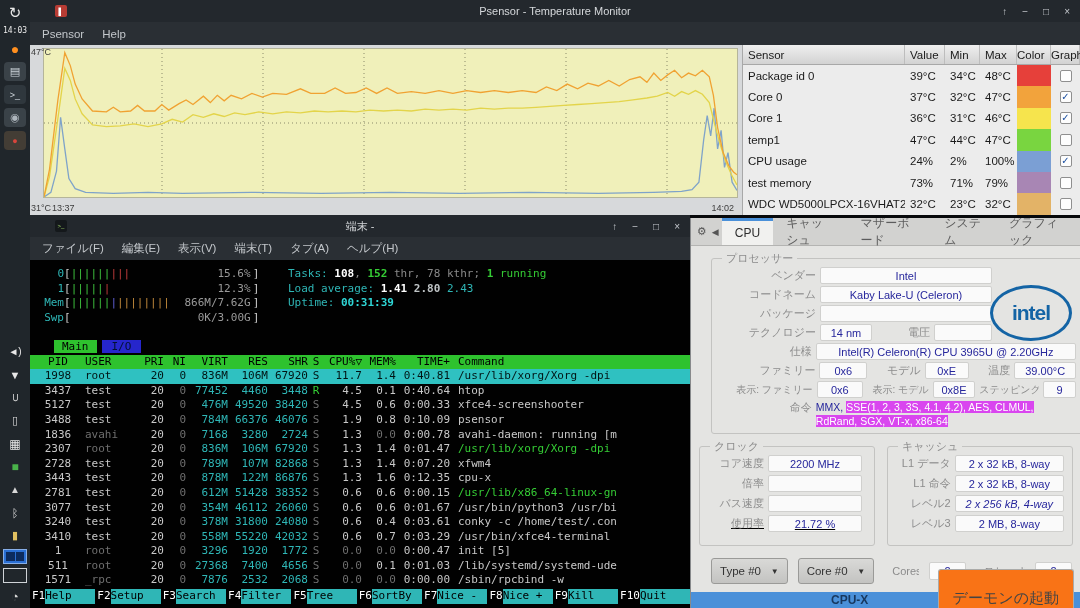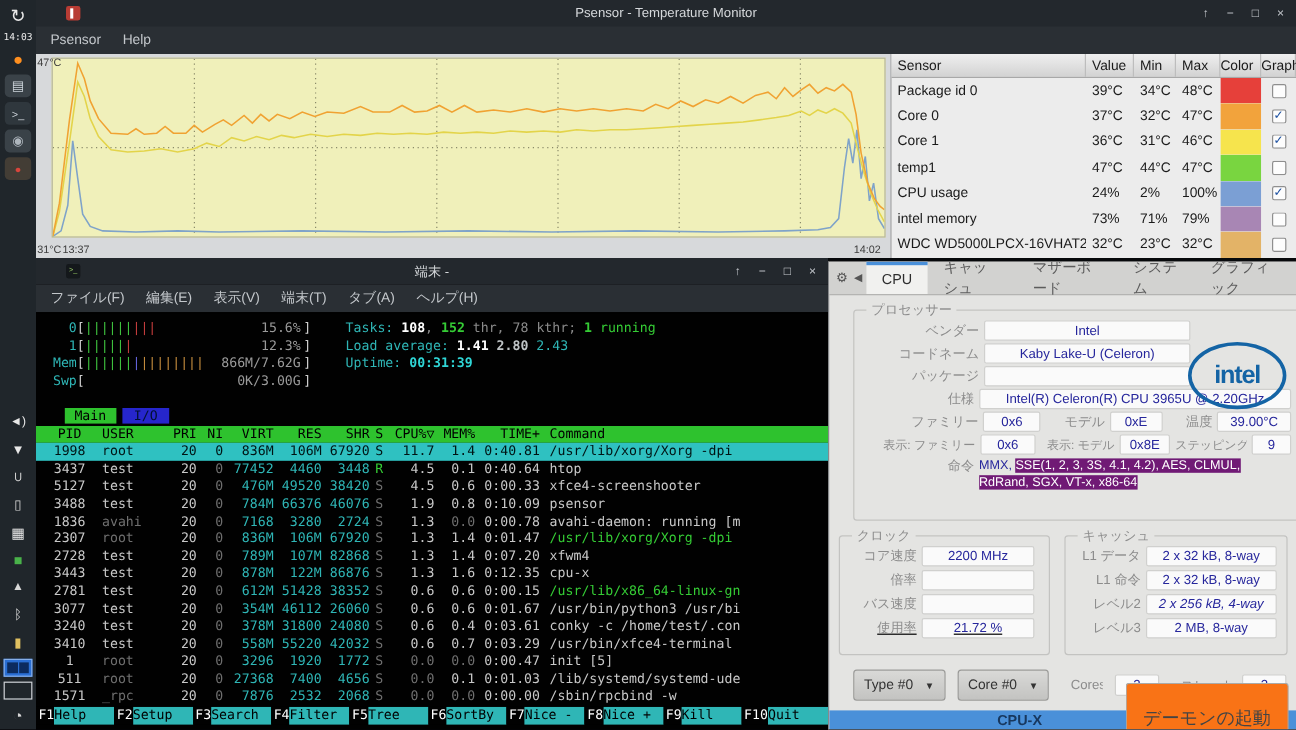--- a/index.html
+++ b/index.html
@@ -87,21 +87,21 @@
 .cx-tool { width:17px; display:flex; align-items:center; justify-content:center; color:#555; font-size:11px; }
 .cx-tab { padding:0 13px; display:flex; align-items:center; font-size:12px; color:#5c5c5c; }
 .cx-tab.active { background:#f1f1ef; border-top:3px solid #4a90d9; color:#2e2e2e; }
 .frame { position:absolute; border:1px solid #c3c3c1; border-radius:3px; }
 .flab { position:absolute; top:-8px; left:10px; background:#e4e4e2; padding:0 4px; font-size:11px; color:#8c8c8c; }
 .cxrow { display:flex; align-items:center; gap:4px; margin:2px 8px; min-height:17px; }
 .cxl { color:#8c8c8c; font-size:11px; text-align:right; white-space:nowrap; overflow:hidden; }
 .cxf { background:#fafafa; border:1px solid #d0d0ce; border-radius:2px; height:17px; font-size:11px;
   color:#26269c; display:flex; align-items:center; justify-content:center; overflow:hidden; white-space:nowrap; }
 .instr { width:272px; font-size:10.5px; color:#26269c; line-height:14px; }
-.selg { background:#701a75; color:#fff; }
+.selg { background:#d946ef; color:#fff; }
 .logo { position:absolute; right:12px; top:26px; width:82px; height:56px; display:flex;
   align-items:center; justify-content:center; border:3px solid #1464a5; border-radius:50%;
   color:#1464a5; font-size:21px; font-weight:bold; letter-spacing:-1px; }
 .cx-foot { position:absolute; left:20px; right:8px; top:300px; height:34px; display:flex; align-items:center; gap:10px; }
 .cx-select { background:linear-gradient(#d9d9d7,#c3c3c1); border:1px solid #9a9a98; border-radius:3px;
   width:82px; height:26px; display:flex; align-items:center; justify-content:space-between;
   padding:0 8px; font-size:11.5px; color:#333; }
 .cx-num { width:40px; height:18px; }
 .bluebar { position:absolute; bottom:0; left:0; right:0; height:16px; background:#4a90d9; }
 .cpux-app { position:absolute; left:140px; top:1px; font-size:12px; font-weight:bold; color:#17375e; }
@@ -237,21 +237,21 @@
               <div class="c-min">2%</div>
               <div class="c-max">100%</div>
               <div class="c-col">
                 <div class="swatch" style="background: rgb(123, 159, 212);"></div>
               </div>
               <div class="c-chk">
                 <div class="cb">✓</div>
               </div>
             </div>
             <div class="s-row">
-              <div class="c-sen">intel memory</div>
+              <div class="c-sen">test memory</div>
               <div class="c-val">73%</div>
               <div class="c-min">71%</div>
               <div class="c-max">79%</div>
               <div class="c-col">
                 <div class="swatch" style="background: rgb(168, 134, 180);"></div>
               </div>
               <div class="c-chk">
                 <div class="cb"></div>
               </div>
             </div>
@@ -383,20 +383,26 @@
       </div>
       <div class="cxrow">
         <span class="cxl" style="width:96px">コードネーム</span>
         <span class="cxf" style="width:172px">Kaby Lake-U (Celeron)</span>
       </div>
       <div class="cxrow">
         <span class="cxl" style="width:96px">パッケージ</span>
         <span class="cxf" style="width:172px"></span>
       </div>
       <div class="cxrow">
+        <span class="cxl" style="width:96px">テクノロジー</span>
+        <span class="cxf" style="width:52px">14 nm</span>
+        <span class="cxl" style="width:54px">電圧</span>
+        <span class="cxf" style="width:58px"></span>
+      </div>
+      <div class="cxrow">
         <span class="cxl" style="width:96px">仕様</span>
         <span class="cxf" style="width:272px">Intel(R) Celeron(R) CPU 3965U @ 2.20GHz</span>
       </div>
       <div class="cxrow">
         <span class="cxl" style="width:96px">ファミリー</span>
         <span class="cxf" style="width:48px">0x6</span>
         <span class="cxl" style="width:50px">モデル</span>
         <span class="cxf" style="width:44px">0xE</span>
         <span class="cxl" style="width:38px">温度</span>
         <span class="cxf" style="width:62px">39.00°C</span>

